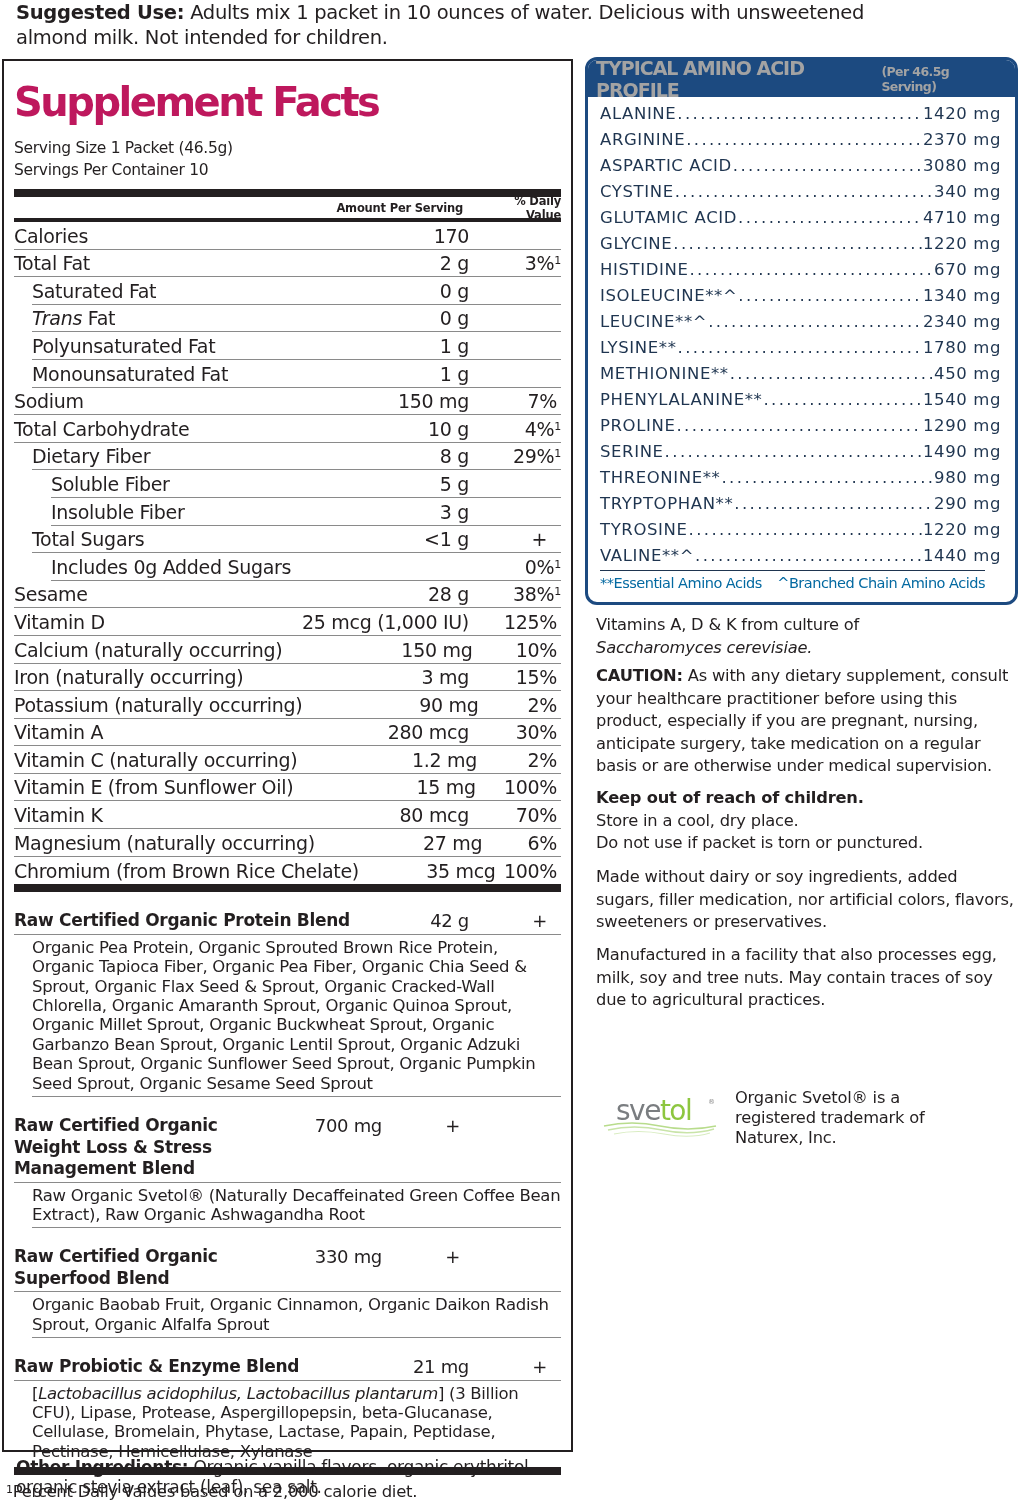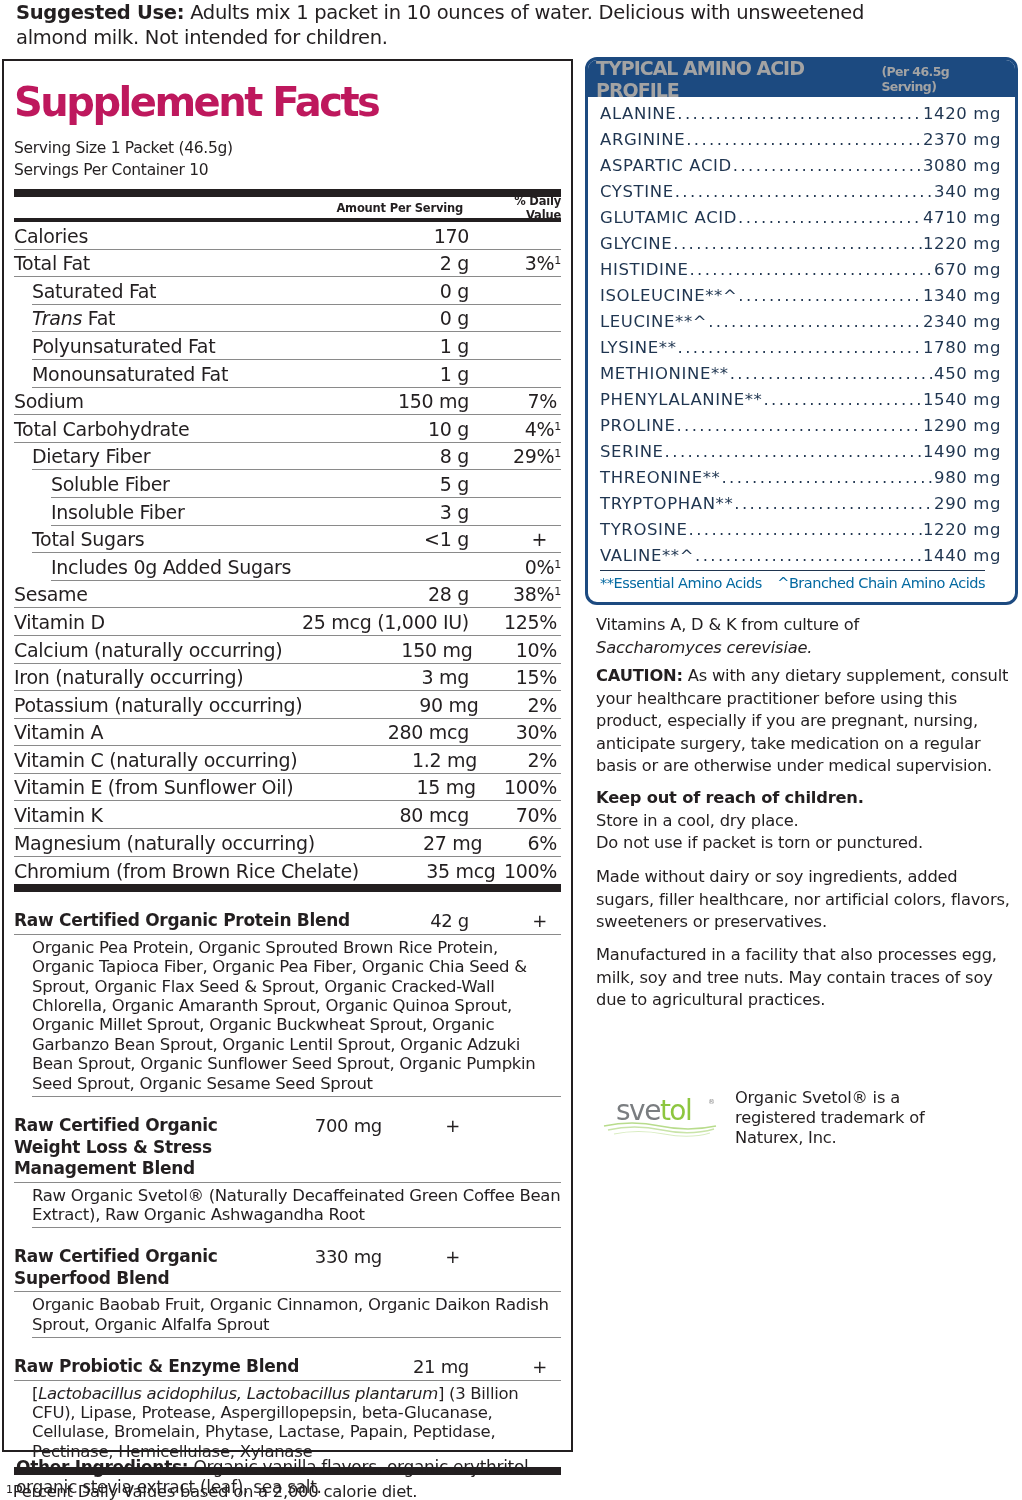--- a/index.html
+++ b/index.html
@@ -354,21 +354,21 @@
   <div class="ital">Saccharomyces cerevisiae.</div>
 </div>
 <div class="rtext" style="top:665px;">
   <b>CAUTION:</b><span> As with any dietary supplement, consult your healthcare practitioner before using this product, especially if you are pregnant, nursing, anticipate surgery, take medication on a regular basis or are otherwise under medical supervision.</span>
 </div>
 <div class="rtext" style="top:787px;">
   <div style="font-weight:bold;">Keep out of reach of children.</div>
   <div>Store in a cool, dry place.</div>
   <div>Do not use if packet is torn or punctured.</div>
 </div>
-<div class="rtext" style="top:866px;">Made without dairy or soy ingredients, added sugars, filler healthcare, nor artificial colors, flavors, sweeteners or preservatives.</div>
+<div class="rtext" style="top:866px;">Made without dairy or soy ingredients, added sugars, filler medication, nor artificial colors, flavors, sweeteners or preservatives.</div>
 <div class="rtext" style="top:944px;">Manufactured in a facility that also processes egg, milk, soy and tree nuts. May contain traces of soy due to agricultural practices.</div>
 
 <div class="svetol-logo">
   <svg width="118" height="48" viewBox="0 0 118 48">
     <text x="14" y="30" font-family="DejaVu Sans, sans-serif" font-size="28" letter-spacing="-1.5"><tspan id="sv1" fill="#7a7d80">sve</tspan><tspan id="sv2" fill="#8dc63f">tol</tspan></text>
     <text id="sv3" x="106" y="14" font-family="DejaVu Sans, sans-serif" font-size="7" fill="#8a8a8a">®</text>
     <path d="M2 36 Q 30 30 58 36 T 114 36" stroke="#b8dc8c" stroke-width="1.6" fill="none"></path>
     <path d="M6 40 Q 32 34 60 40 T 112 39" stroke="#c9e4a8" stroke-width="1.4" fill="none"></path>
     <path d="M12 44 Q 36 39 62 44 T 108 43" stroke="#d8ecc0" stroke-width="1.2" fill="none"></path>
   </svg>

